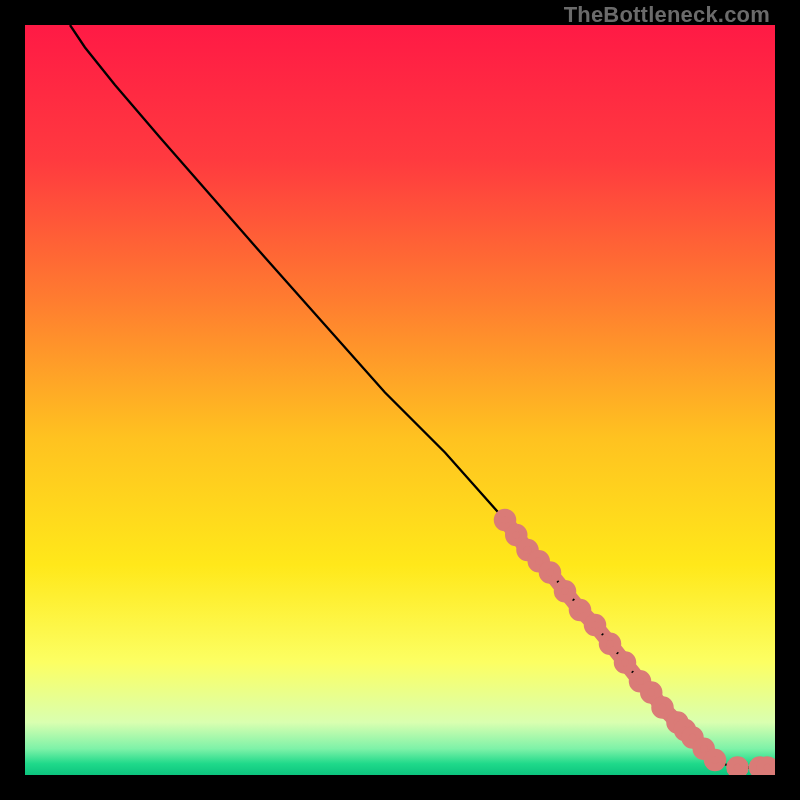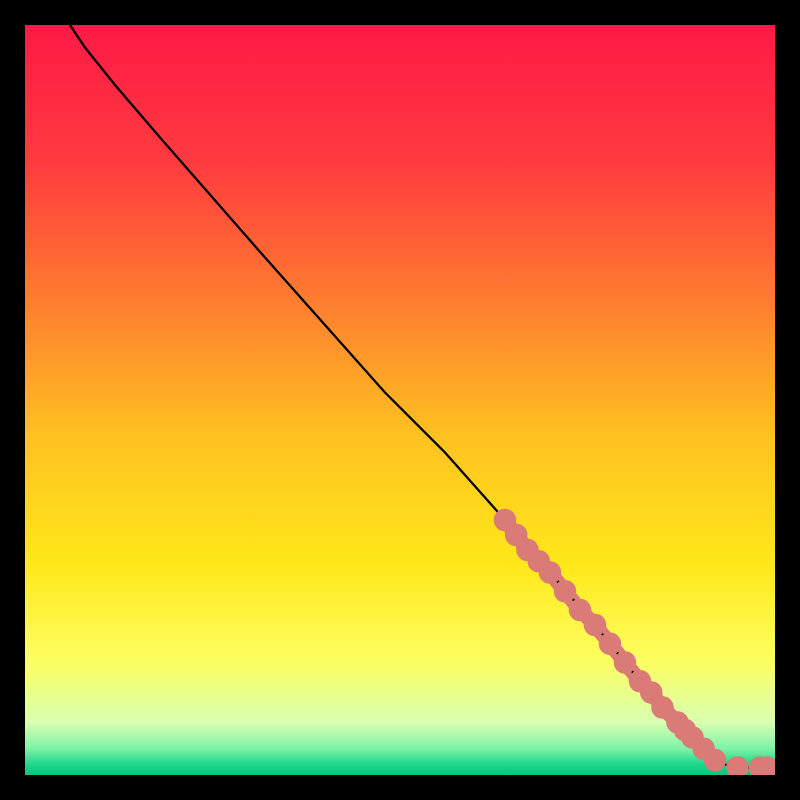--- a/index.html
+++ b/index.html
@@ -59,20 +59,21 @@
     stroke: #da7b77;
     stroke-width: 15;
     stroke-linecap: round;
     fill: none;
   }
 </style>
 </head>
 <body>
 
 <div class="chart-outer">
+  <div class="watermark">TheBottleneck.com</div>
   <div class="plot-area">
     <svg class="grad-bg" width="750" height="750">
       <defs>
         <linearGradient id="bg-grad" x1="0" y1="0" x2="0" y2="1">
             <stop offset="0.00%" stop-color="#ff1a45"></stop>
             <stop offset="18.00%" stop-color="#ff3a3f"></stop>
             <stop offset="36.00%" stop-color="#ff7a30"></stop>
             <stop offset="55.00%" stop-color="#ffc220"></stop>
             <stop offset="72.00%" stop-color="#ffe81a"></stop>
             <stop offset="85.00%" stop-color="#fcff63"></stop>

